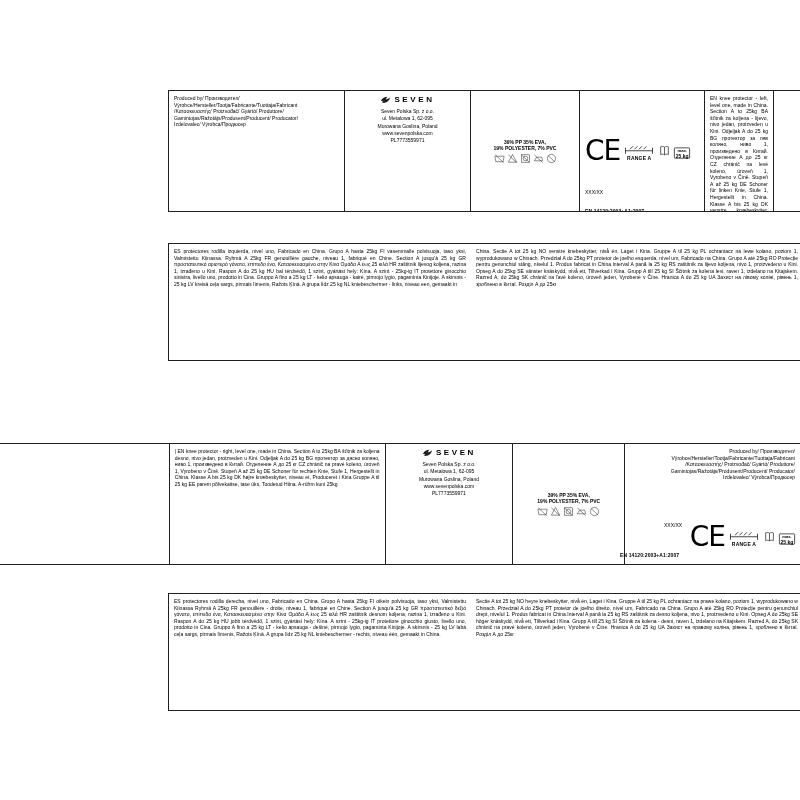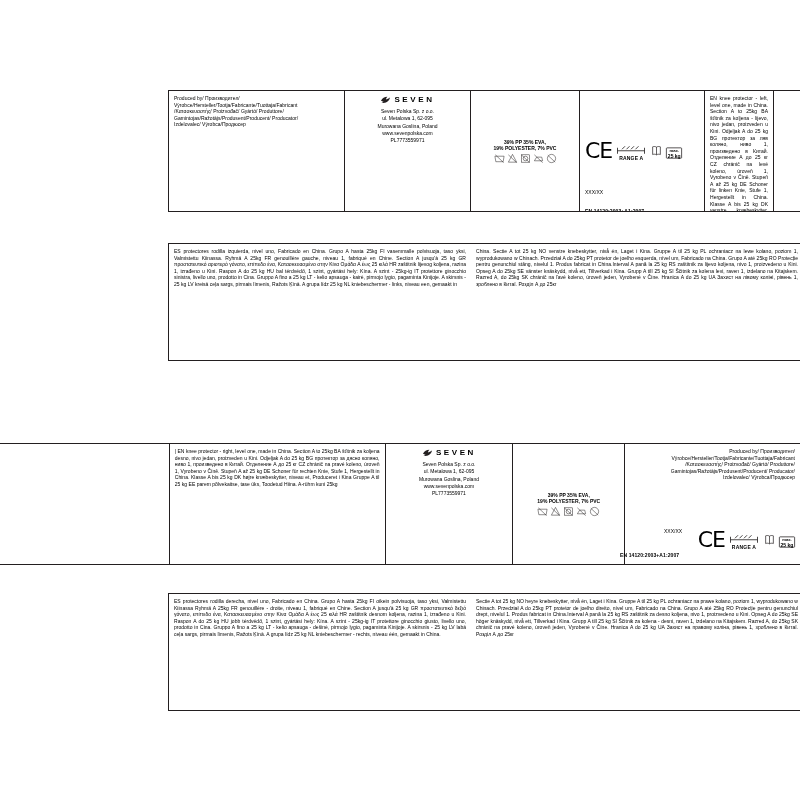--- a/index.html
+++ b/index.html
@@ -31,21 +31,21 @@
   .right{text-align:right;}
 
   
   .brand{display:flex;align-items:flex-start;justify-content:center;gap:3px;margin-bottom:2px;}
   .brand .logo{width:11px;height:11px;}
   .brand .word{font-size:8px;font-weight:bold;letter-spacing:2.6px;}
   .addr{font-size:5px;line-height:1.45;text-align:center;}
 
   
   .comp{display:flex;align-items:center;height:100%;gap:4px;}
-  .ce{font-size:22px;line-height:1;letter-spacing:-1px;font-family:"DejaVu Sans",sans-serif;}
+  .ce{font-size:28px;line-height:1;letter-spacing:-1px;font-family:"DejaVu Sans",sans-serif;}
   .sizecol{display:flex;flex-direction:column;align-items:center;justify-content:center;}
   .rangelbl{font-size:5px;font-weight:bold;letter-spacing:.2px;}
   .enlbl{font-size:5px;font-weight:bold;letter-spacing:.1px;}
   .lotnum{font-size:5px;}
 
   
   .care{display:flex;gap:2px;align-items:center;justify-content:center;margin-top:1px;}
   .mat{font-size:5px;font-weight:bold;line-height:1.3;text-align:center;}
 
   svg{display:block;}

